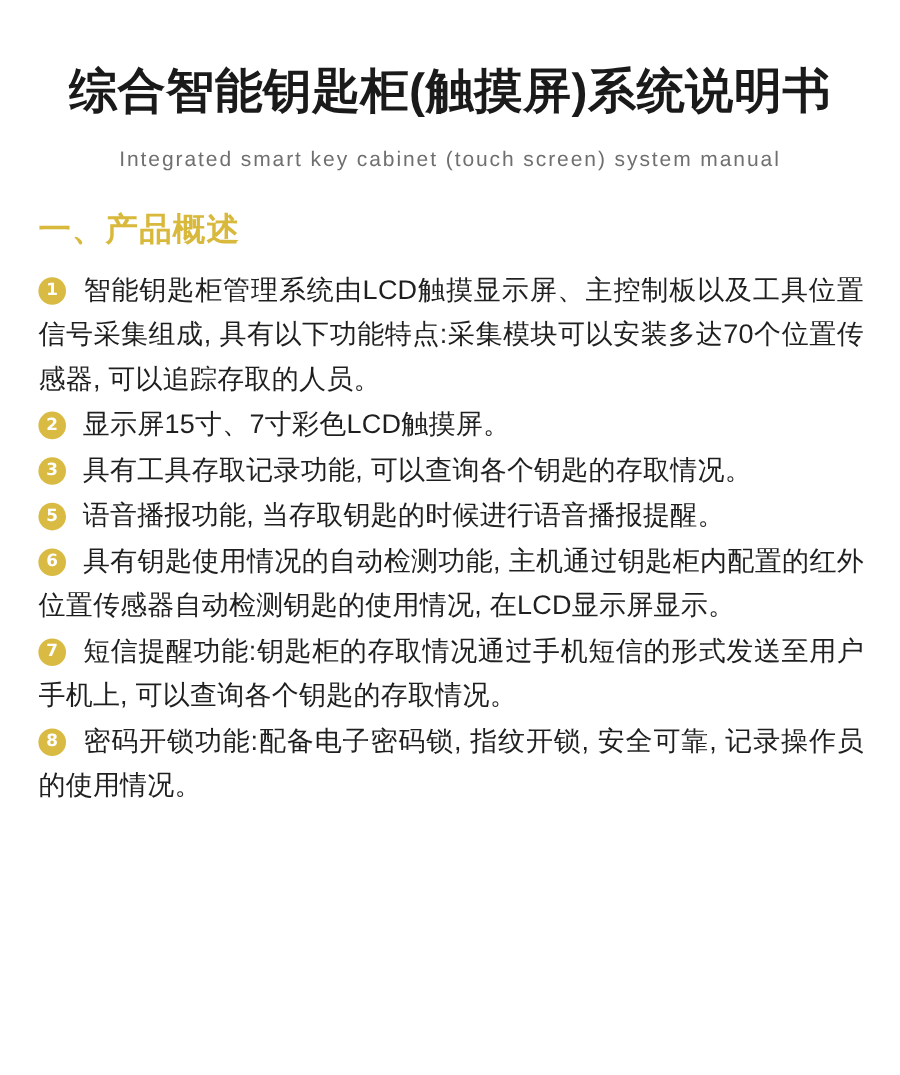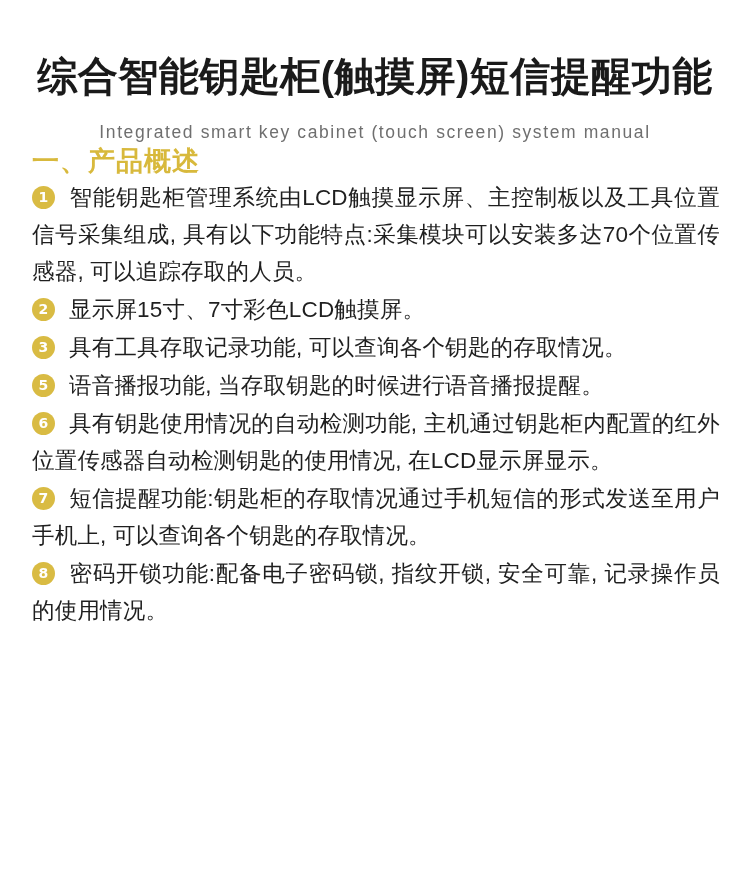--- a/index.html
+++ b/index.html
@@ -33,28 +33,29 @@
   .title-en {
     margin-top: 22px;
     font-size: 17.5px;
     letter-spacing: 1.6px;
     text-align: center;
     color: #6f6f6f;
     font-weight: 400;
     white-space: nowrap;
   }
   .section-heading {
+    margin-top: 30px;
     margin-left: 10px;
     font-size: 27px;
     font-weight: bold;
     color: #d8b93c;
     letter-spacing: 1px;
   }
   .items {
-    margin-top: 0;
+    margin-top: 14px;
     padding: 0 8px 0 10px;
   }
   .item {
     position: relative;
     font-size: 22.5px;
     line-height: 37px;
     color: #1f1f1f;
     margin-bottom: 1px;
     padding-left: 0;
     text-align: justify;
@@ -77,21 +78,21 @@
   }
   .item .txt {
     display: inline;
   }
 </style>
 </head>
 <body>
 
 <div class="page">
 
-  <div class="title-cn">综合智能钥匙柜(触摸屏)短信提醒功能</div>
+  <div class="title-cn">综合智能钥匙柜(触摸屏)系统说明书</div>
   <div class="title-en">Integrated smart key cabinet (touch screen) system manual</div>
 
   <div class="section-heading">一、产品概述</div>
 
   <div class="items">
 
     <div class="item">
       <span class="num">1</span><span class="txt">智能钥匙柜管理系统由LCD触摸显示屏、主控制板以及工具位置信号采集组成, 具有以下功能特点:采集模块可以安装多达70个位置传感器, 可以追踪存取的人员。</span>
     </div>
 

